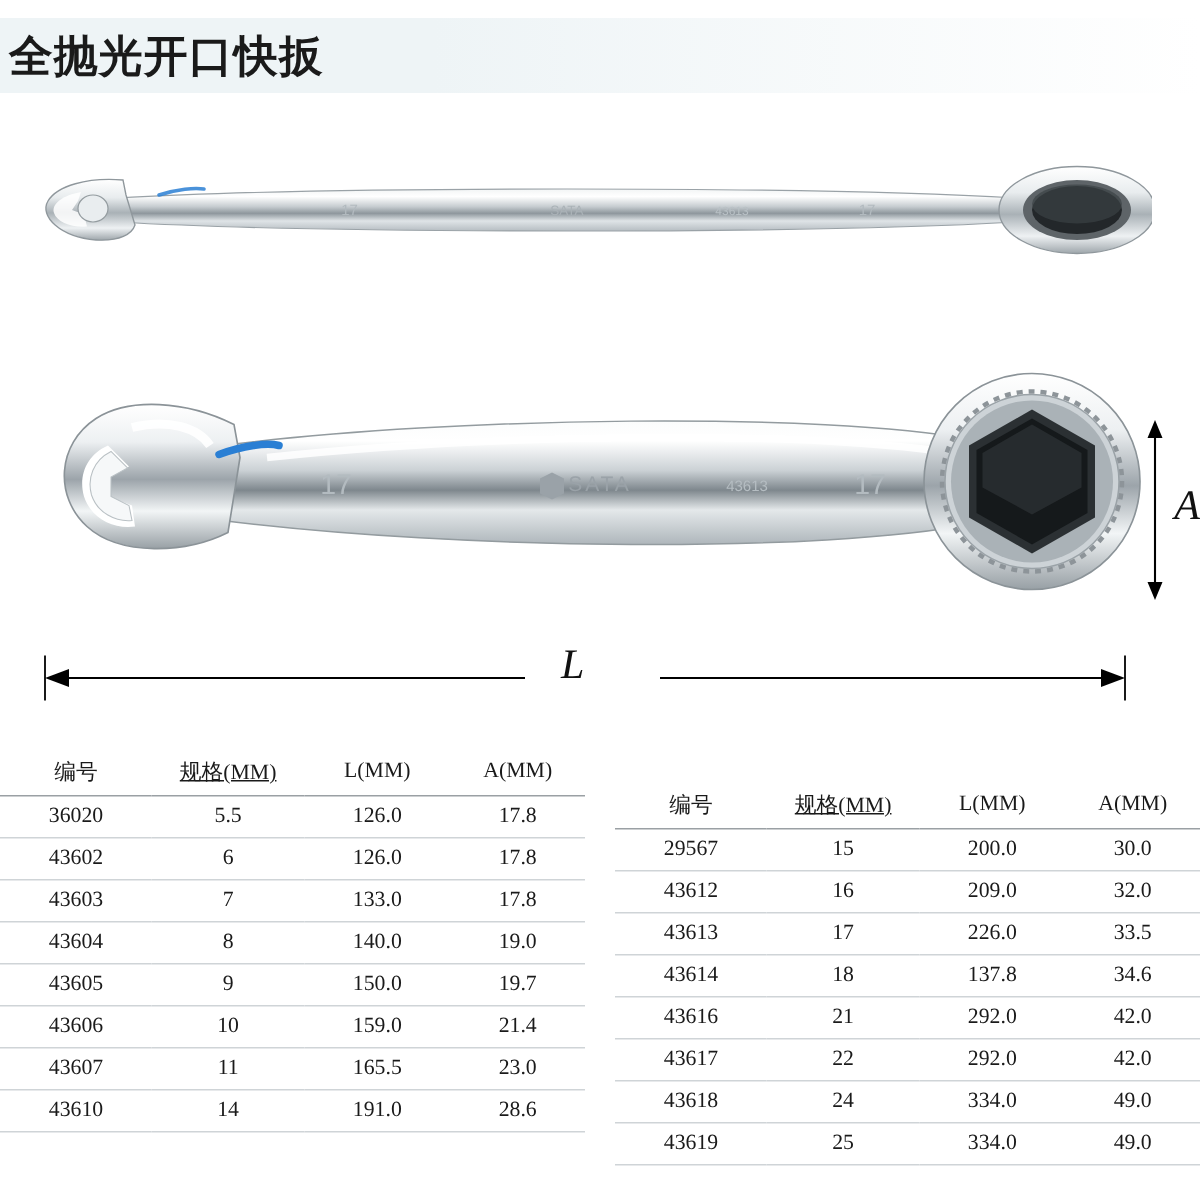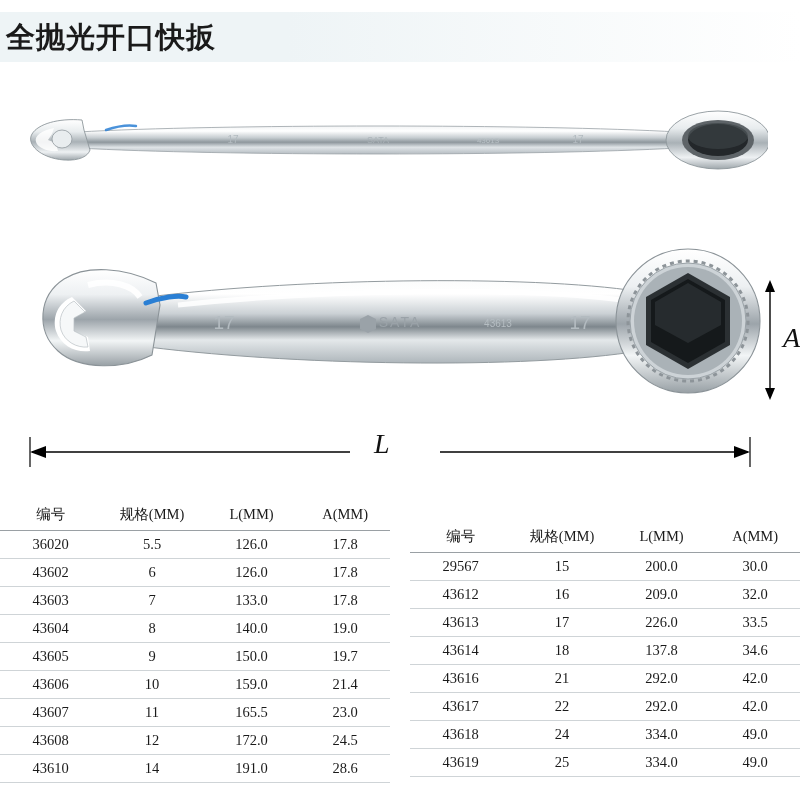--- a/index.html
+++ b/index.html
@@ -64,21 +64,21 @@
     margin-left: 28px;
   }
   table td {
     text-align: center;
     padding: 5px 2px;
     border-bottom: 1px solid #cfd4d7;
     white-space: nowrap;
   }
   table tr:last-child td { border-bottom: 1px solid #cfd4d7; }
   .col-code { width: 26%; }
-  .col-spec { width: 26%; }
+  .col-spec { width: 26%; text-decoration: underline; }
   .col-l    { width: 25%; }
   .col-a    { width: 23%; }
 </style>
 </head>
 <body>
 
 <div class="page">
 
   <div class="title-bar">
     <div class="title-text">全抛光开口快扳</div>
@@ -236,26 +236,20 @@
           <td>159.0</td>
           <td>21.4</td>
         </tr>
         <tr>
           <td>43607</td>
           <td>11</td>
           <td>165.5</td>
           <td>23.0</td>
         </tr>
         <tr>
-          <td>43608</td>
-          <td>12</td>
-          <td>172.0</td>
-          <td>24.5</td>
-        </tr>
-        <tr>
           <td>43610</td>
           <td>14</td>
           <td>191.0</td>
           <td>28.6</td>
         </tr>
       </tbody>
     </table>
 
     <table class="tbl-right">
       <thead>

